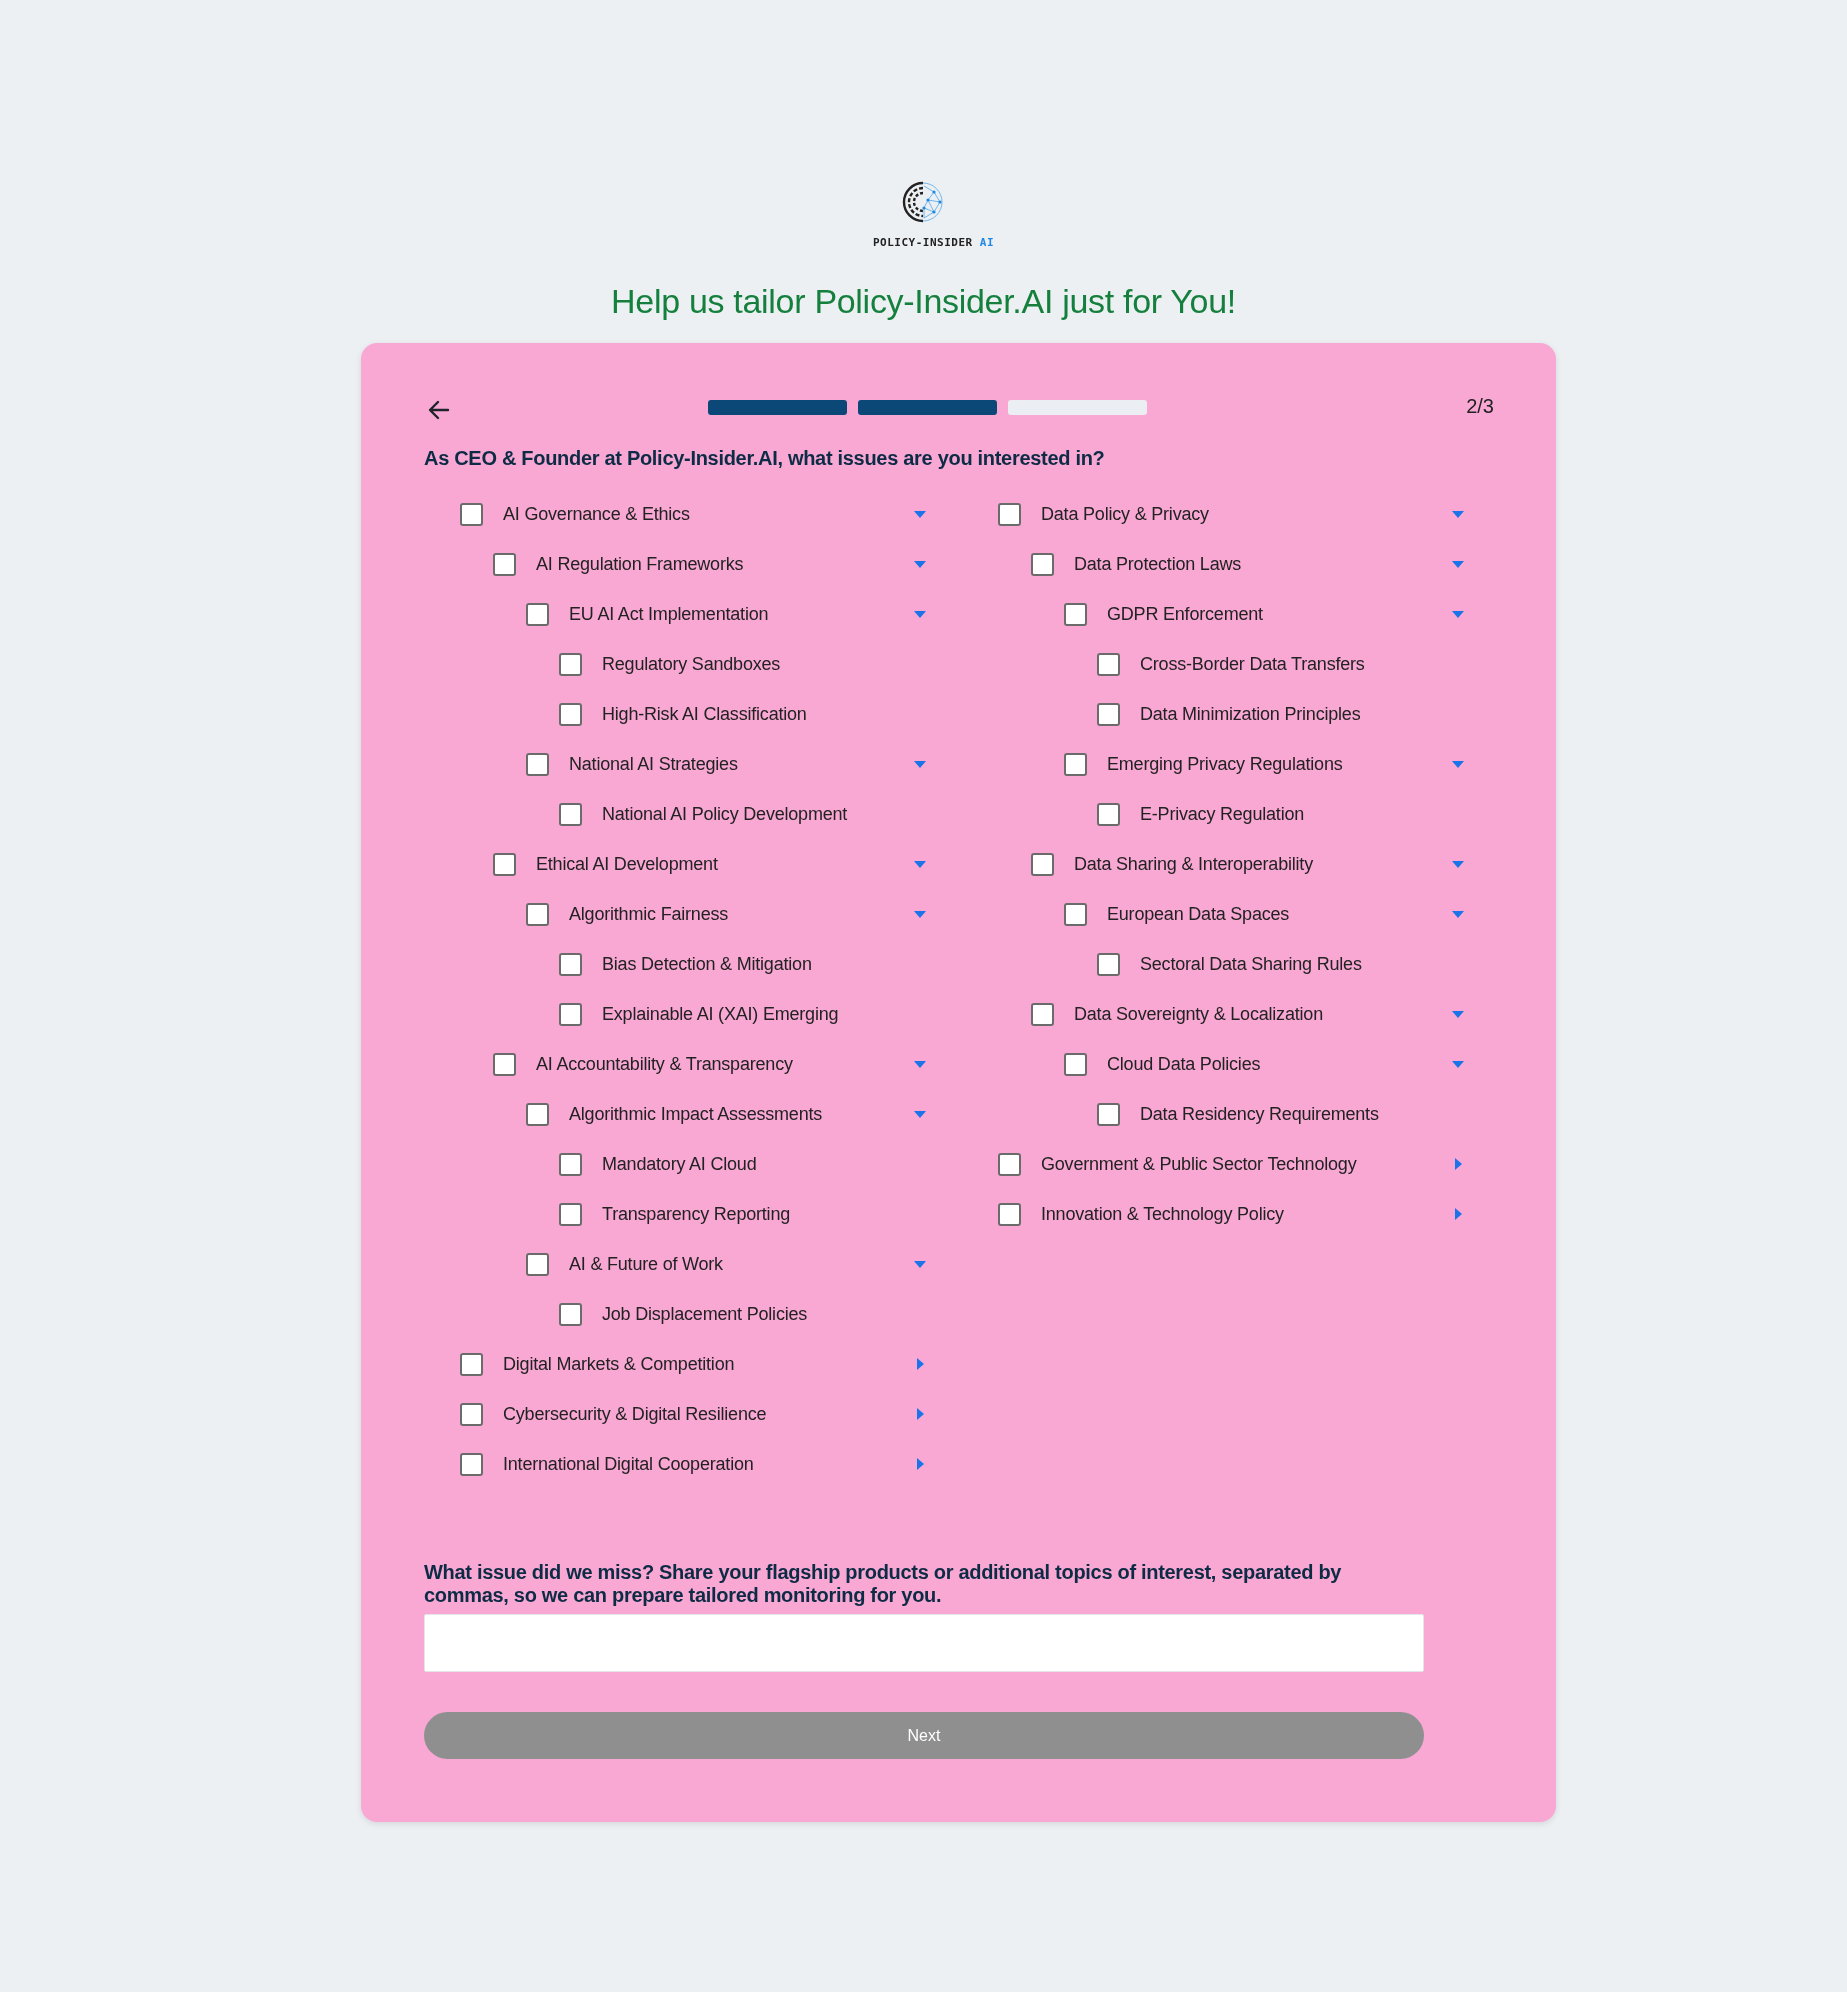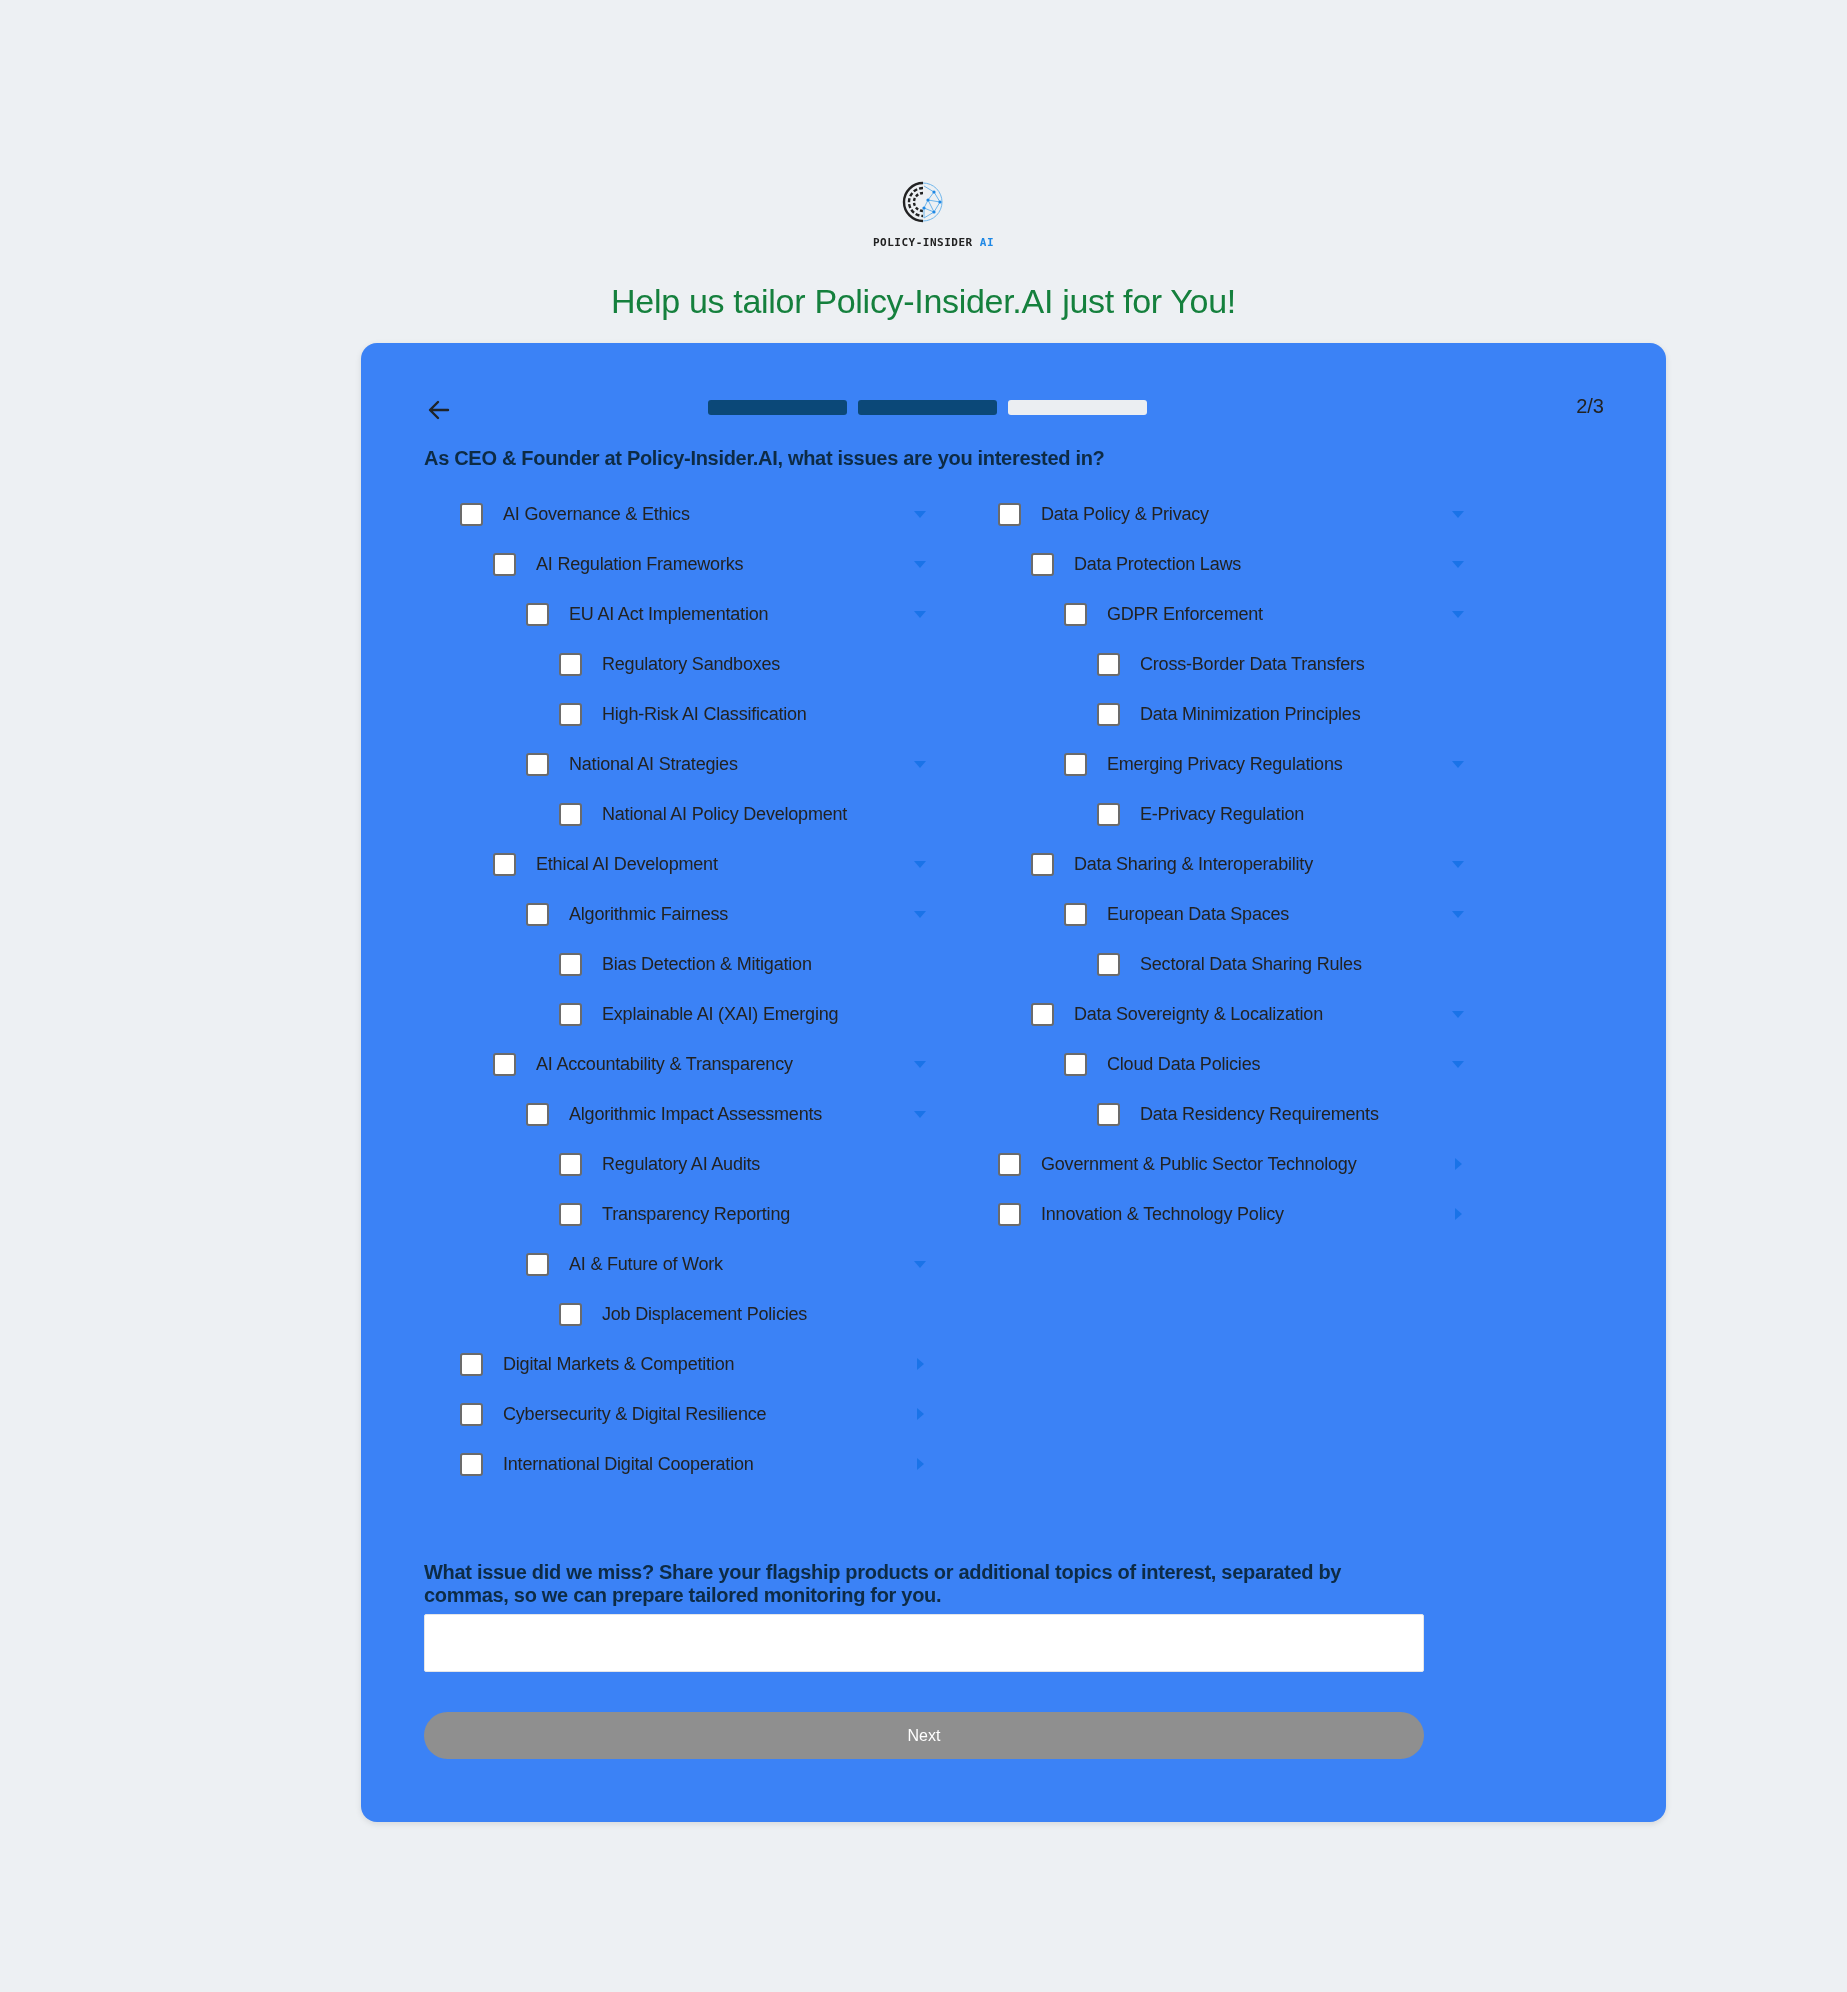--- a/index.html
+++ b/index.html
@@ -34,22 +34,22 @@
     top: 282px;
     text-align: center;
     font-size: 34px;
     font-weight: normal;
     color: #15803d;
     letter-spacing: -0.3px;
   }
   .card {
     position: absolute;
     left: 361px; top: 343px;
-    width: 1305px; height: 1479px;
-    background: #3b82f6;
+    width: 1195px; height: 1479px;
+    background: #f9a8d4;
     border-radius: 16px;
     box-shadow: 0 2px 6px rgba(0,0,0,0.10);
   }
   .back-btn {
     position: absolute;
     left: 63px; top: 52px;
     width: 30px; height: 30px;
     cursor: pointer;
   }
   .progress {
@@ -272,21 +272,21 @@
       </div>
       <div class="row l2">
         <span class="cb"></span>
         <span class="label">Algorithmic Impact Assessments</span>
         <span class="toggle">
           <span class="tri-down"></span>
         </span>
       </div>
       <div class="row l3">
         <span class="cb"></span>
-        <span class="label">Regulatory AI Audits</span>
+        <span class="label">Mandatory AI Cloud</span>
       </div>
       <div class="row l3">
         <span class="cb"></span>
         <span class="label">Transparency Reporting</span>
       </div>
       <div class="row l2">
         <span class="cb"></span>
         <span class="label">AI &amp; Future of Work</span>
         <span class="toggle">
           <span class="tri-down"></span>

